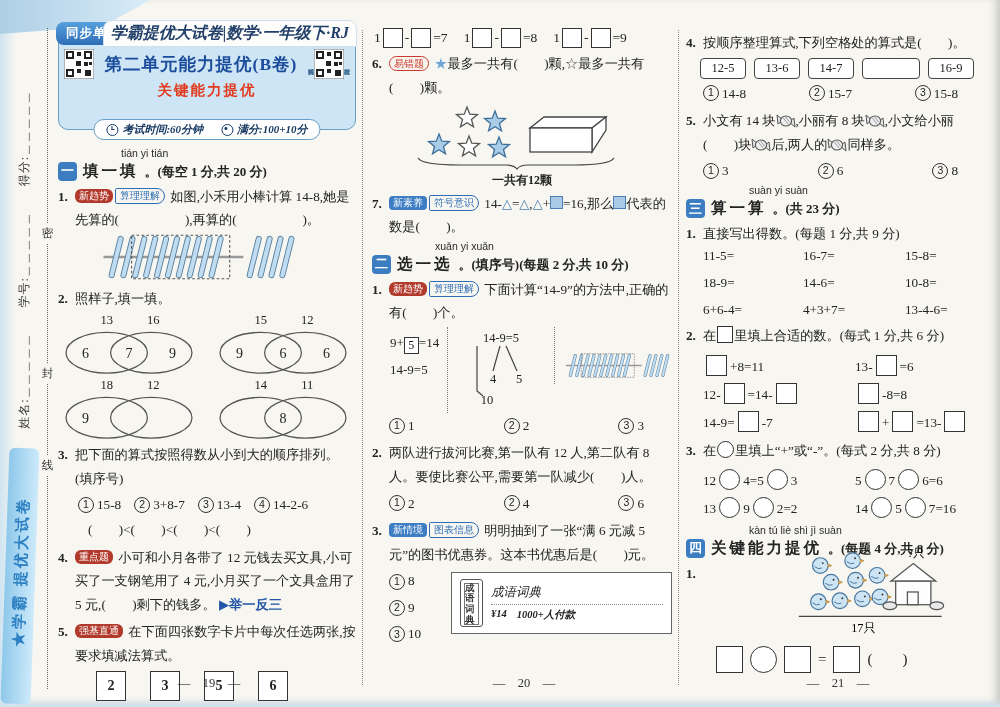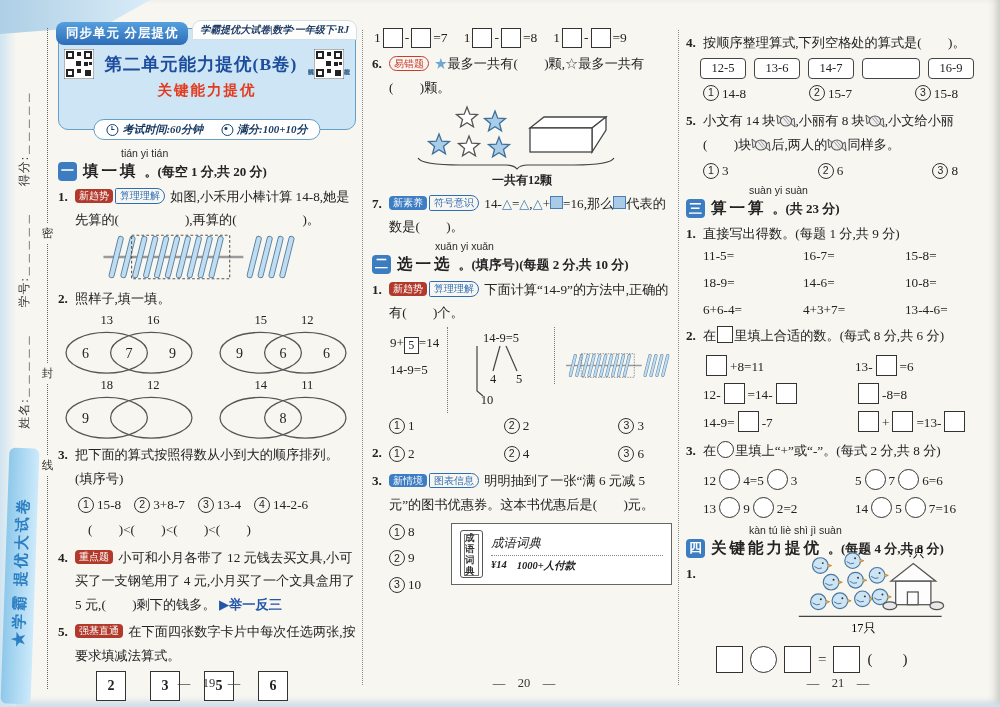--- a/index.html
+++ b/index.html
@@ -31,21 +31,21 @@
   .col{position:absolute;height:664px;}
   .pfoot{position:absolute;bottom:0;left:4px;right:0;text-align:center;font-size:12.5px;color:#333;}
 
   
   .hcard{position:relative;background:#cde5f4;border:1.5px solid #66a0c8;border-radius:10px;
          height:100px;margin-bottom:18px;}
   .tabL{position:absolute;left:-3px;top:-7px;background:linear-gradient(180deg,#55a0dd,#2e6db8);
         color:#fff;font-weight:bold;font-size:12.5px;padding:3px 10px;border-radius:8px;
         letter-spacing:1px;font-family:"Liberation Sans",sans-serif;}
   .tabR{position:absolute;right:-2px;top:-9px;background:#fdfdfb;border:1px solid #cfe0ec;
-        border-radius:9px 9px 0 0;color:#23406b;font-weight:bold;font-size:10px;
+        border-radius:9px 9px 0 0;color:#23406b;font-weight:bold;font-size:16px;
         padding:2px 7px;font-style:italic;}
   .trow{display:flex;align-items:center;justify-content:space-between;padding:20px 5px 0 5px;}
   .htitle{font-size:17.5px;font-weight:bold;color:#1c4c9c;letter-spacing:1px;white-space:nowrap;}
   .qr{flex:0 0 auto;}
   .qrwrap{display:flex;align-items:center;}
   .vcap{writing-mode:vertical-rl;font-size:6px;color:#38688f;line-height:1;
         font-family:"Liberation Sans",sans-serif;}
   .hsub{text-align:center;color:#e33a1e;font-weight:bold;font-size:14.5px;margin-top:2px;letter-spacing:2px;}
   .hmeta{position:absolute;left:50%;bottom:-11px;transform:translateX(-50%);
          background:#fff;border:1.5px solid #66a0c8;border-radius:12px;padding:2px 12px;
@@ -63,21 +63,21 @@
           font-family:"Liberation Sans",sans-serif;padding-left:36px;}
   .sech{display:flex;align-items:baseline;gap:6px;margin:1px 0 3px 0;}
   .snum{align-self:center;width:19px;height:19px;background:#3c7dc1;color:#fff;border-radius:4px;
         display:flex;align-items:center;justify-content:center;font-size:13px;font-weight:bold;}
   .stitle{font-size:15.5px;font-weight:bold;letter-spacing:3px;}
   .sscore{font-size:13px;font-weight:bold;}
   .q{position:relative;padding-left:17px;font-size:13.2px;line-height:1.8;margin:3px 0 2px 0;}
   .qno{position:absolute;left:0;top:0;font-weight:bold;}
   .badge{display:inline-block;font-size:10px;line-height:1.35;padding:0 4px;border-radius:4px;
          margin-right:2px;vertical-align:1.5px;font-family:"Liberation Sans",sans-serif;}
-  .b-rf{background:#b23a2c;color:#fff;}
+  .b-rf{background:#b23a2c;color:#fff;border-radius:6px;}
   .b-bf{background:#3d7dc3;color:#fff;}
   .b-bo{color:#2f6eb5;border:1px solid #2f6eb5;border-radius:2px 9px 9px 2px;}
   .b-ro{color:#cc3a2c;border:1px solid #cc3a2c;border-radius:9px;}
   .link{color:#2456a8;font-weight:bold;}
   .star-f{color:#6fa7d4;}
   .star-o{color:#555;}
   .tri{color:#4a7fb5;font-size:13px;}
   .sq{display:inline-block;width:11px;height:11px;background:#a9cbe8;border:1px solid #4a7fb5;
       vertical-align:-1px;}
   .optrow{display:flex;justify-content:space-between;padding:0 28px 0 17px;font-size:13.2px;
@@ -453,20 +453,21 @@
           <span>2</span>
         </span>
       <span class="opt">
           <span class="onum">3</span>
           <span>3</span>
         </span>
     </div>
 
     <div class="q">
       <span class="qno">2.</span>
+      <span>两队进行拔河比赛,第一队有 12 人,第二队有 8 人。要使比赛公平,需要第一队减少(　　)人。</span>
     </div>
     <div class="optrow">
       <span class="opt">
           <span class="onum">1</span>
           <span>2</span>
         </span>
       <span class="opt">
           <span class="onum">2</span>
           <span>4</span>
         </span>
@@ -590,21 +591,21 @@
       <span>18-9=</span>
       <span>14-6=</span>
       <span>10-8=</span>
       <span>6+6-4=</span>
       <span>4+3+7=</span>
       <span>13-4-6=</span>
     </div>
 
     <div class="q">
       <span class="qno">2.</span>
-      <span>在</span><span class="bx14"></span><span>里填上合适的数。(每式 8 分,共 6 分)</span>
+      <span>在</span><span class="bx14"></span><span>里填上合适的数。(每式 1 分,共 6 分)</span>
     </div>
     <div class="fillrow">
       <span class="fhalf"><span class="bx19"></span><span>+8=11</span></span>
       <span class="fhalf2"><span>13-</span><span class="bx19"></span><span>=6</span></span>
     </div>
     <div class="fillrow">
       <span class="fhalf"><span>12-</span><span class="bx19"></span><span>=14-</span><span class="bx19"></span></span>
       <span class="fhalf2"><span class="bx19"></span><span>-8=8</span></span>
     </div>
     <div class="fillrow">

